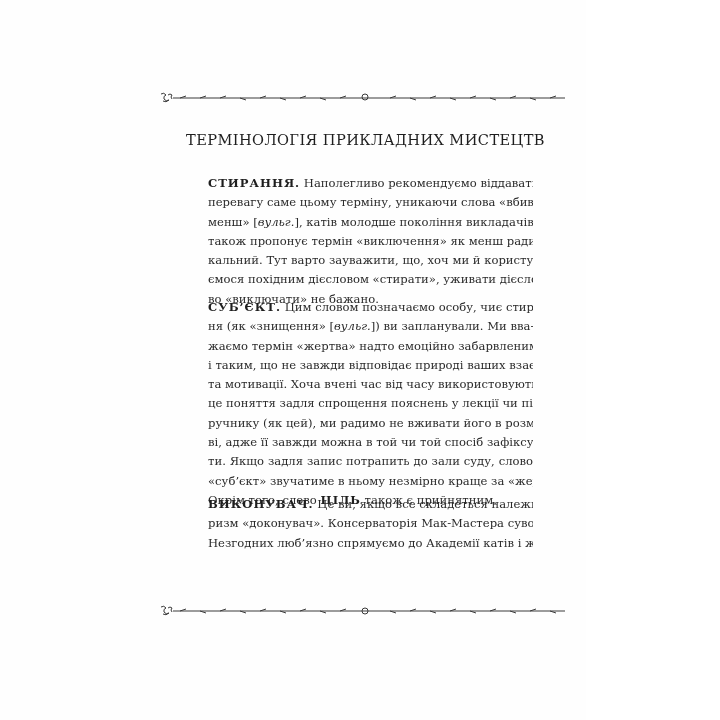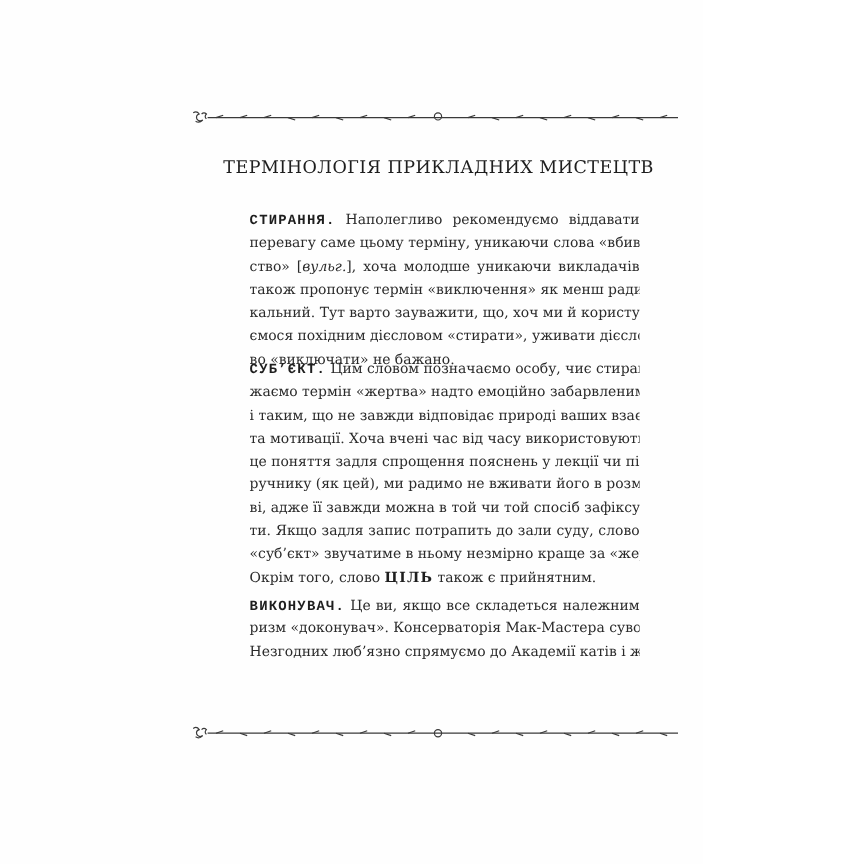--- a/index.html
+++ b/index.html
@@ -6,21 +6,21 @@
   body { width:720px; height:720px; position:relative; overflow:hidden; }
   .page { position:absolute; left:0; top:0; width:586px; height:720px; background:#fefefe; }
   .ornament { position:absolute; left:160px; width:411px; height:14px; }
   .ornament svg { display:block; }
   .title { position:absolute; left:160px; width:411px; top:131px; text-align:center;
     font-family:"DejaVu Serif", serif; font-size:14.6px; letter-spacing:0.4px; color:#1e1e1e; }
   .body { position:absolute; left:208px; width:325px; font-family:"DejaVu Serif", serif;
     font-size:11.6px; color:#2a2a2a; }
   .line { height:19.3px; line-height:19.3px; white-space:nowrap; text-align:justify; text-align-last:justify; overflow:hidden; }
   .line.last { text-align-last:left; }
-  .term { font-weight:bold; letter-spacing:1px; color:#1e1e1e;font-family:Liberation Mono, monospace; }
+  .term { font-weight:bold; letter-spacing:1px; color:#1e1e1e; }
   .it { font-style:italic; }
   .b { font-weight:bold; letter-spacing:1px; color:#1e1e1e; }
 </style>
 </head>
 <body>
 
 <div class="page">
 
   <div class="ornament" style="top:91px;">
     <svg width="411" height="14" viewBox="0 0 411 14">
@@ -31,29 +31,30 @@
         <circle cx="205" cy="6" r="3"></circle>
       </g>
     </svg>
   </div>
 
   <div class="title">ТЕРМІНОЛОГІЯ ПРИКЛАДНИХ МИСТЕЦТВ</div>
 
   <div class="body" style="top:174px;">
     <div class="line"><span class="term">СТИРАННЯ.</span><span> Наполегливо рекомендуємо віддавати</span></div>
     <div class="line">перевагу саме цьому терміну, уникаючи слова «вбив-</div>
-    <div class="line"><span>ство» [</span><span class="it">вульг.</span><span>], хоча молодше уникаючи викладачів</span></div>
+    <div class="line"><span>менш» [</span><span class="it">вульг.</span><span>], катів молодше покоління викладачів</span></div>
     <div class="line">також пропонує термін «виключення» як менш ради-</div>
     <div class="line">кальний. Тут варто зауважити, що, хоч ми й користу-</div>
     <div class="line">ємося похідним дієсловом «стирати», уживати дієсло-</div>
     <div class="line last">во «виключати» не бажано.</div>
   </div>
 
   <div class="body" style="top:298px;">
     <div class="line"><span class="term">СУБ’ЄКТ.</span><span> Цим словом позначаємо особу, чиє стиран-</span></div>
+    <div class="line"><span>ня (як «знищення» [</span><span class="it">вульг.</span><span>]) ви запланували. Ми вва-</span></div>
     <div class="line">жаємо термін «жертва» надто емоційно забарвленим</div>
     <div class="line">і таким, що не завжди відповідає природі ваших взаємин</div>
     <div class="line">та мотивації. Хоча вчені час від часу використовують</div>
     <div class="line">це поняття задля спрощення пояснень у лекції чи під-</div>
     <div class="line">ручнику (як цей), ми радимо не вживати його в розмо-</div>
     <div class="line">ві, адже її завжди можна в той чи той спосіб зафіксува-</div>
     <div class="line">ти. Якщо задля запис потрапить до зали суду, слово</div>
     <div class="line">«суб’єкт» звучатиме в ньому незмірно краще за «жертву».</div>
     <div class="line last"><span>Окрім того, слово </span><span class="b">ЦІЛЬ</span><span> також є прийнятним.</span></div>
   </div>

